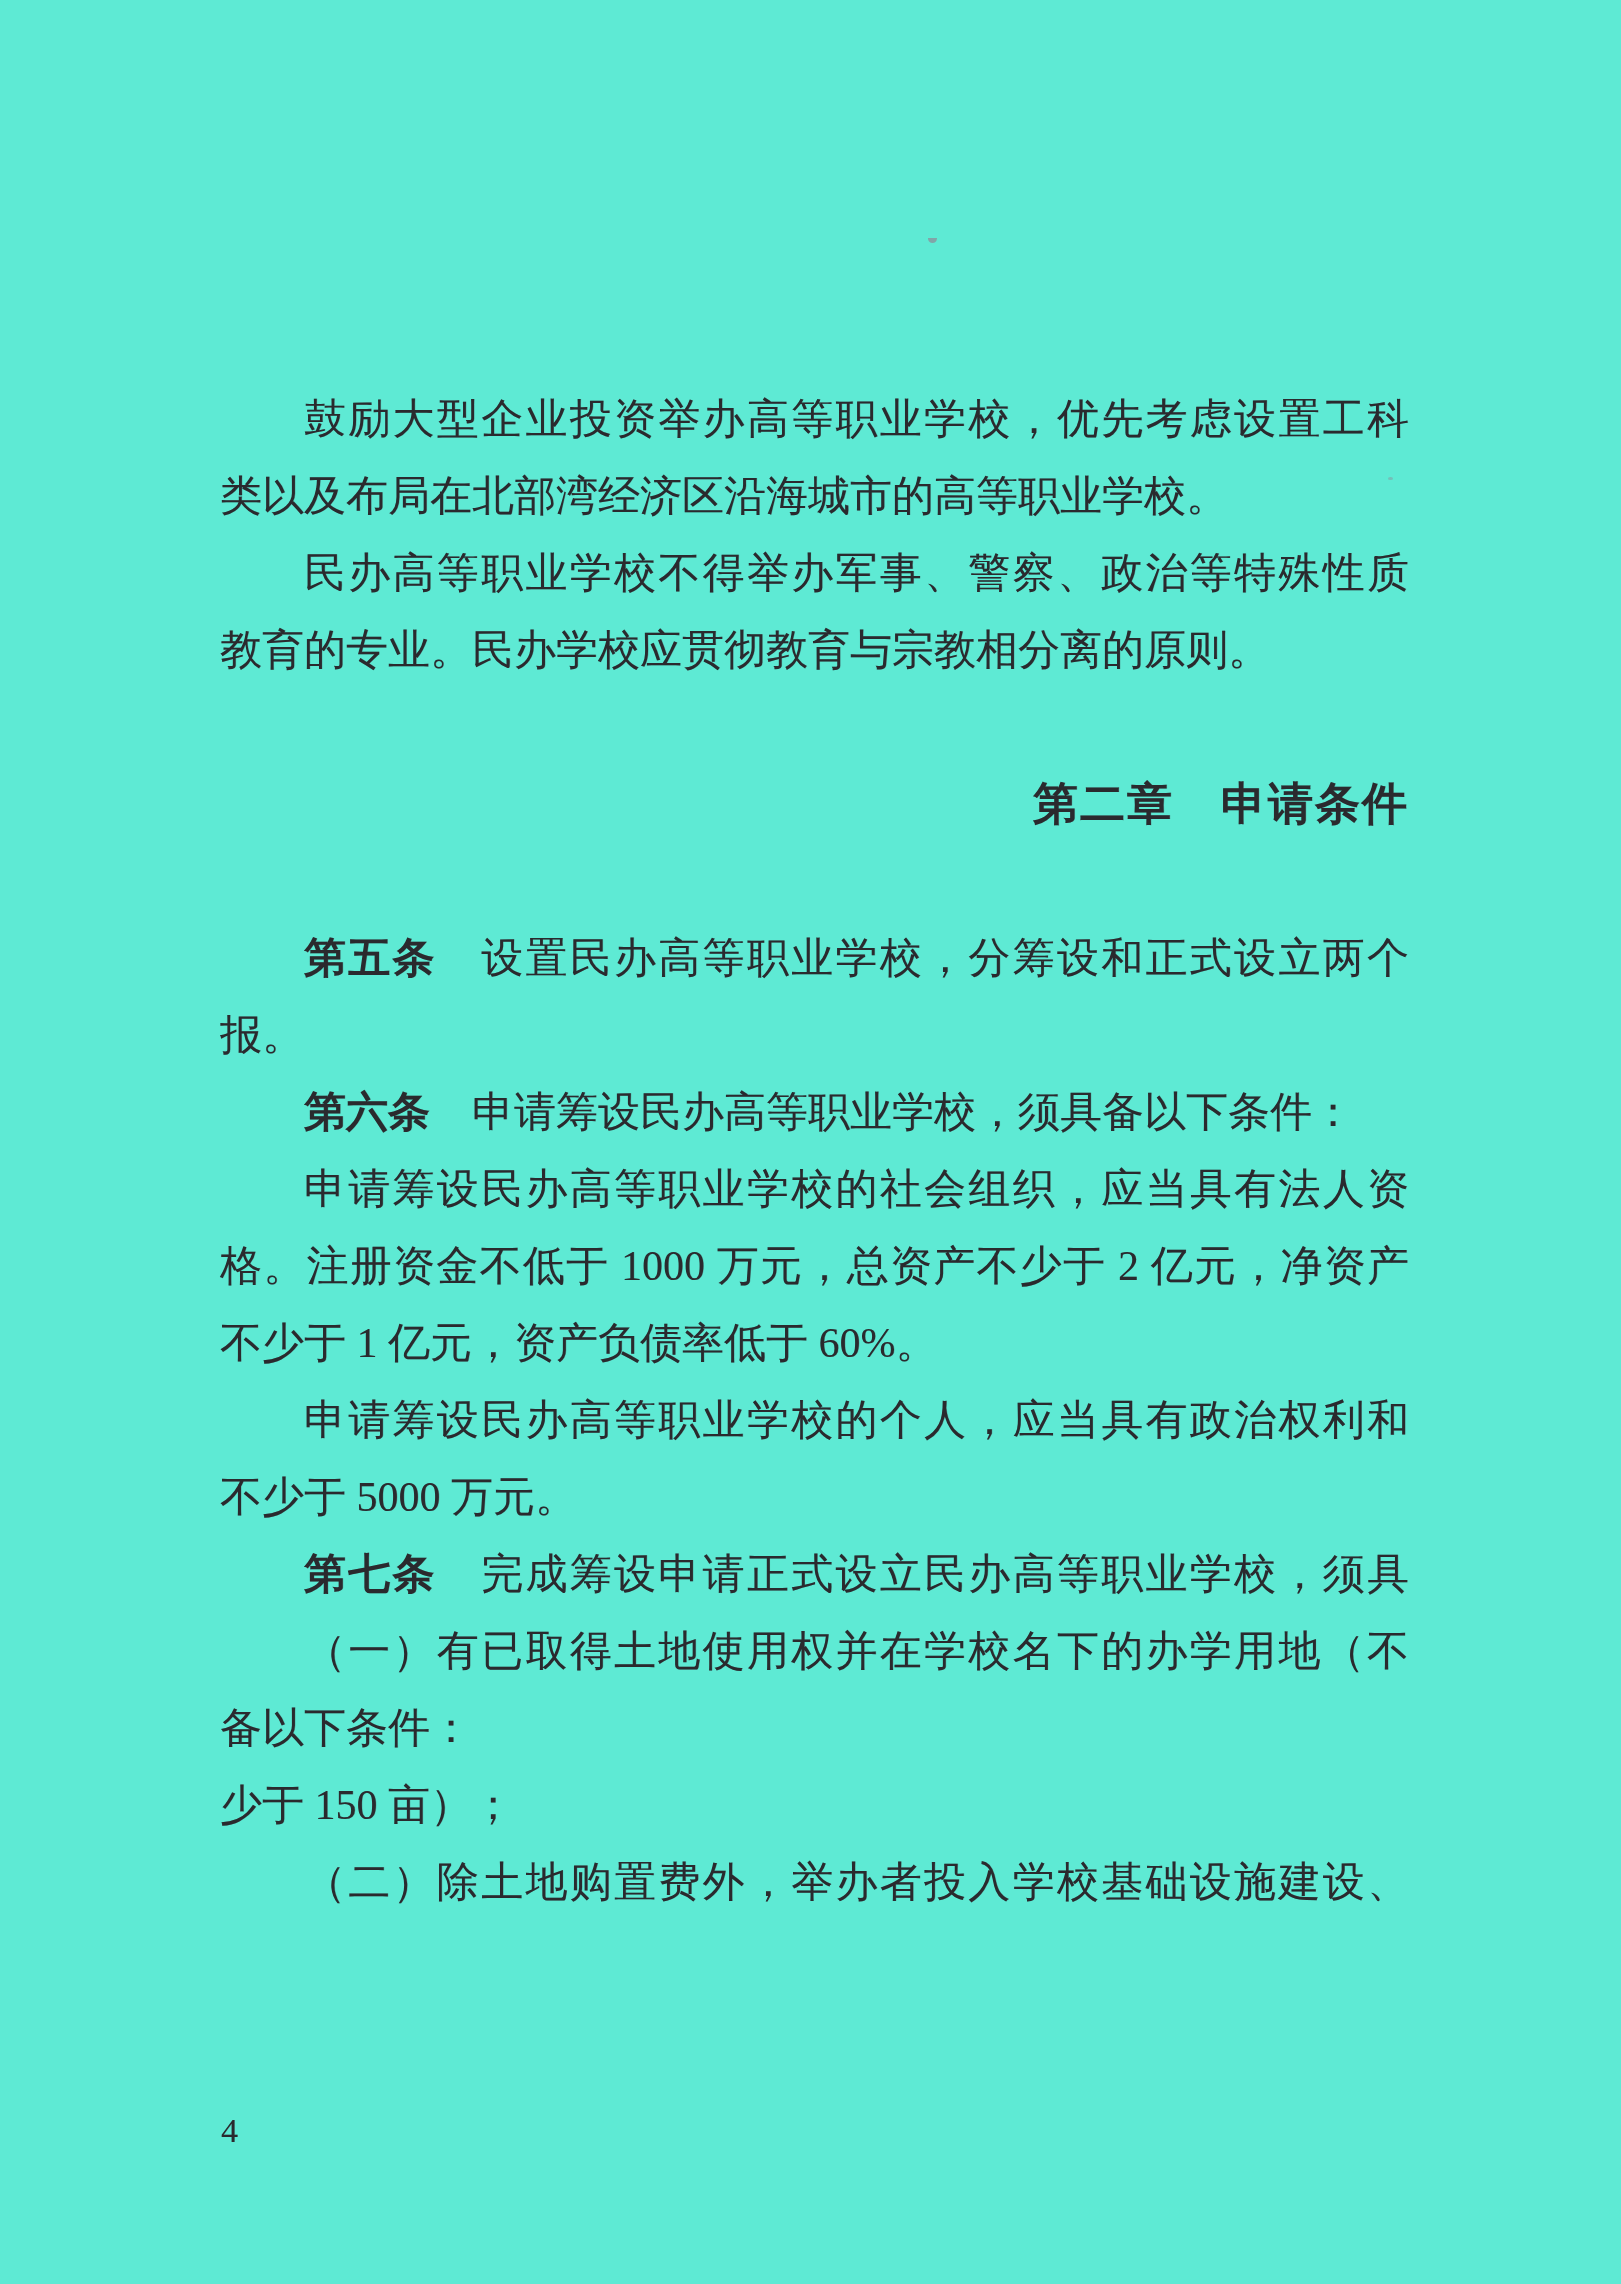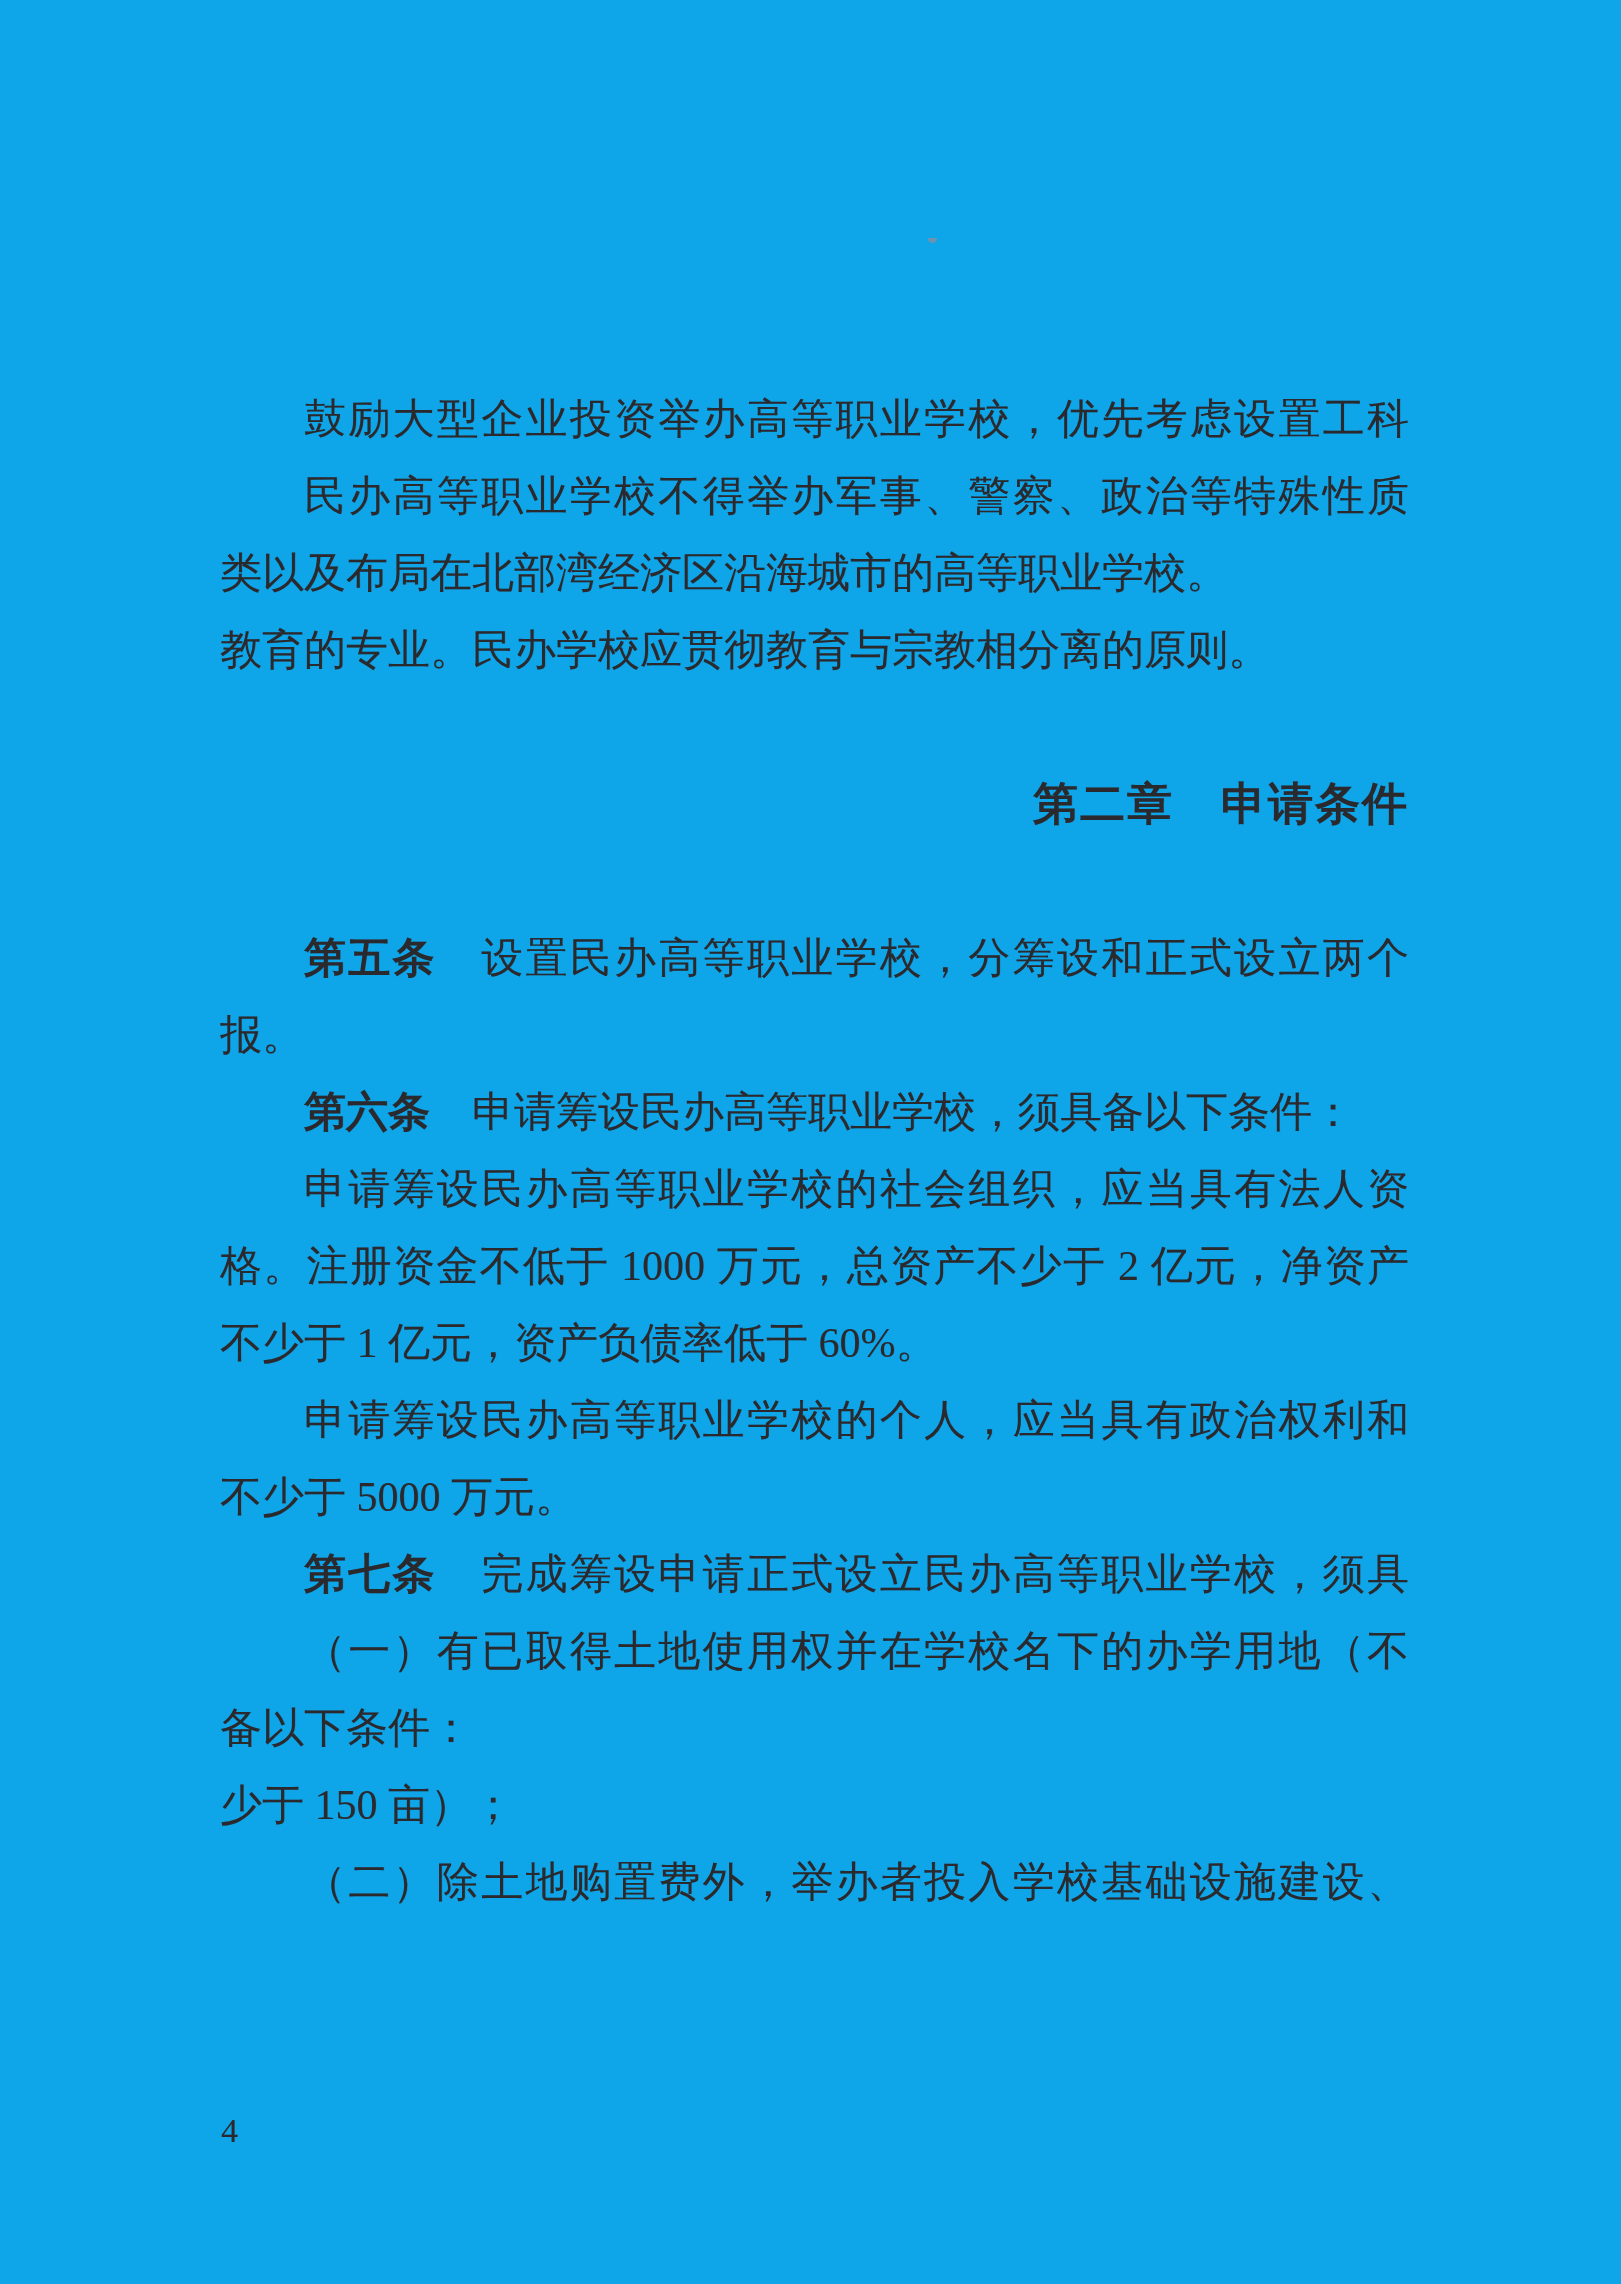--- a/index.html
+++ b/index.html
@@ -1,21 +1,21 @@
 <!DOCTYPE html>
 <html style="font-size:10.5px"><head>
 <meta charset="utf-8">
 <style>
   html, body { margin: 0; padding: 0; background: #e8e8e8; }
   .page {
     position: relative;
     width: 1622px;
     height: 2284px;
     margin: 0 auto;
-    background: #0ea5e9;
+    background: #5eead4;
     overflow: hidden;
     font-family: "Liberation Serif", "DejaVu Serif", serif;
     color: #2a2a2e;
     text-shadow: 0.4px 0.4px 0.3px rgba(70,70,78,0.35);
   }
   .doc {
     position: absolute;
     left: 220px;
     top: 381px;
     width: 1189px;
@@ -61,22 +61,22 @@
 <body>
 
 <div class="page">
 
   <span class="speck s1"></span>
   <span class="speck s2"></span>
 
   <div class="doc">
 
     <p class="ln j ind"><span>鼓励大型企业投资举办高等职业学校，优先考虑设置工科</span></p>
+    <p class="ln"><span>类以及布局在北部湾经济区沿海城市的高等职业学校。</span></p>
     <p class="ln j ind"><span>民办高等职业学校不得举办军事、警察、政治等特殊性质</span></p>
-    <p class="ln"><span>类以及布局在北部湾经济区沿海城市的高等职业学校。</span></p>
     <p class="ln"><span>教育的专业。民办学校应贯彻教育与宗教相分离的原则。</span></p>
 
     <h2 class="chapter">第二章　申请条件</h2>
 
     <p class="ln j ind"><b class="art">第五条</b><span>　设置民办高等职业学校，分筹设和正式设立两个</span></p>
     <p class="ln"><span>报。</span></p>
 
     <p class="ln ind"><b class="art">第六条</b><span>　申请筹设民办高等职业学校，须具备以下条件：</span></p>
     <p class="ln j ind"><span>申请筹设民办高等职业学校的社会组织，应当具有法人资</span></p>
     <p class="ln j"><span>格。注册资金不低于 1000 万元，总资产不少于 2 亿元，净资产</span></p>

